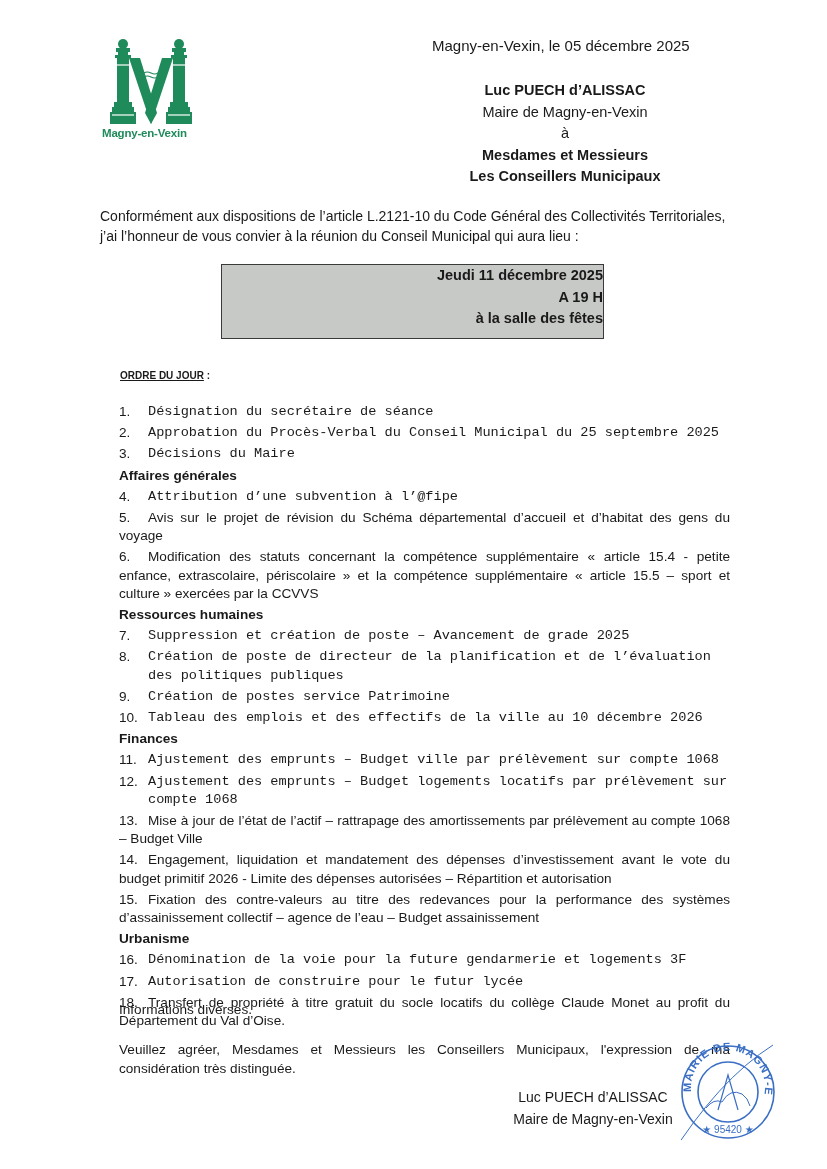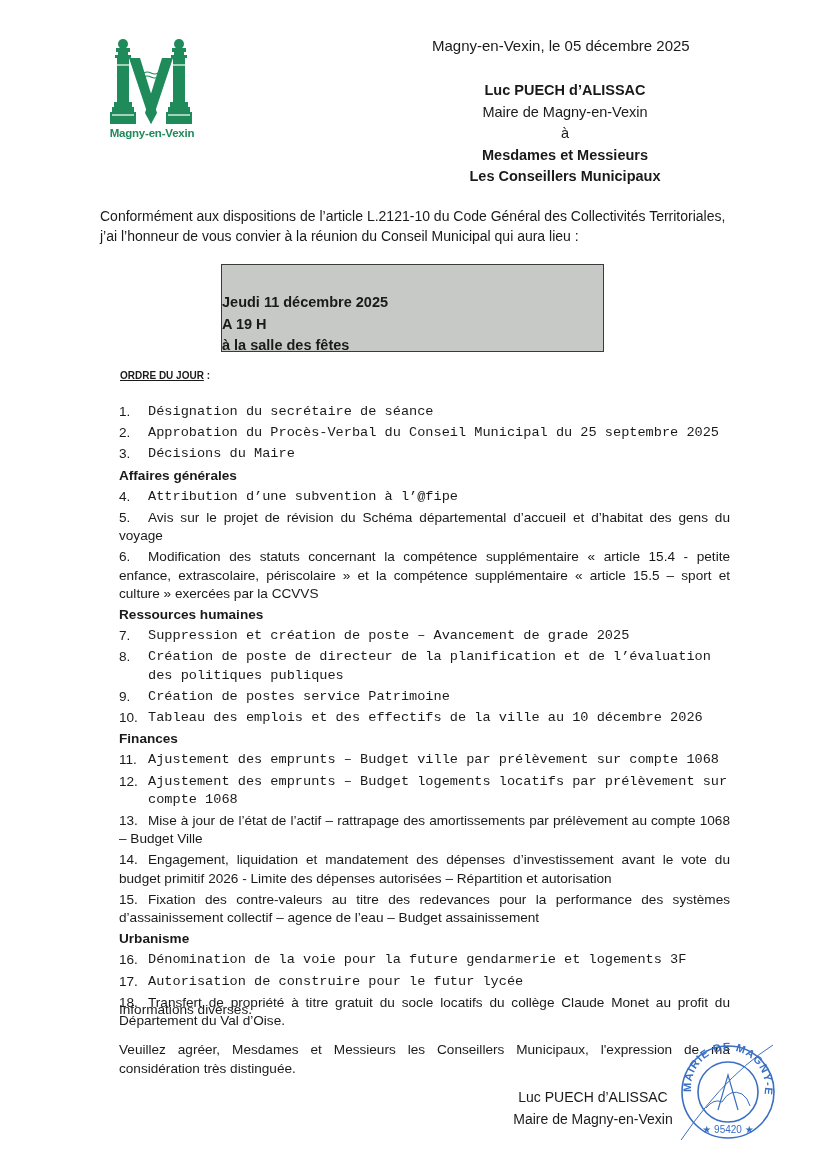--- a/index.html
+++ b/index.html
@@ -3,32 +3,32 @@
   <meta charset="utf-8">
   <style>
     html, body { margin: 0; padding: 0; background: #ffffff; }
     body {
       width: 827px; height: 1169px; position: relative; overflow: hidden;
       font-family: "Liberation Sans", sans-serif; color: #1a1a1a;
     }
     .abs { position: absolute; }
     .logo { left: 106px; top: 35px; width: 90px; height: 105px; }
     .logo-caption {
-      position: absolute; left: -4px; top: 92px; width: 100px; text-align: center;
+      position: absolute; left: -4px; top: 92px; width: 100px; 
       font-size: 11.5px; font-weight: bold; color: #1f8a5a; letter-spacing: -0.2px;
     }
     .date-line { left: 432px; top: 37px; font-size: 15px; }
     .sender { left: 430px; top: 80px; width: 270px; text-align: center; font-size: 14.5px; line-height: 21.5px; }
     .bold { font-weight: bold; }
     .intro { left: 100px; top: 207px; width: 640px; font-size: 14px; line-height: 19.5px; }
     .meeting-box {
-      left: 221px; top: 264px; width: 383px; height: 88px;
+      left: 221px; top: 264px; width: 383px; height: 75px;
       background: #c7c9c6; border: 1.5px solid #3a3a3a; box-sizing: border-box;
-      text-align: left; font-weight: bold; font-size: 14.5px; line-height: 21.5px;
-      padding-top: 27px;
+      text-align: right; font-weight: bold; font-size: 14.5px; line-height: 21.5px;
+      padding-top: 0;
     }
     .agenda-title {
       left: 120px; top: 370px; font-size: 10px; font-weight: bold;
     }
     .agenda-title .u { text-decoration: underline; }
     .agenda { left: 119px; top: 403px; width: 611px; font-size: 13.6px; line-height: 18.2px; }
     .row { display: flex; margin-bottom: 3px; }
     .row .num { width: 29px; flex: 0 0 29px; }
     .row .txt { flex: 1; font-family: Liberation Mono, monospace; }
     .wrap { text-align: justify; margin-bottom: 3px; }

